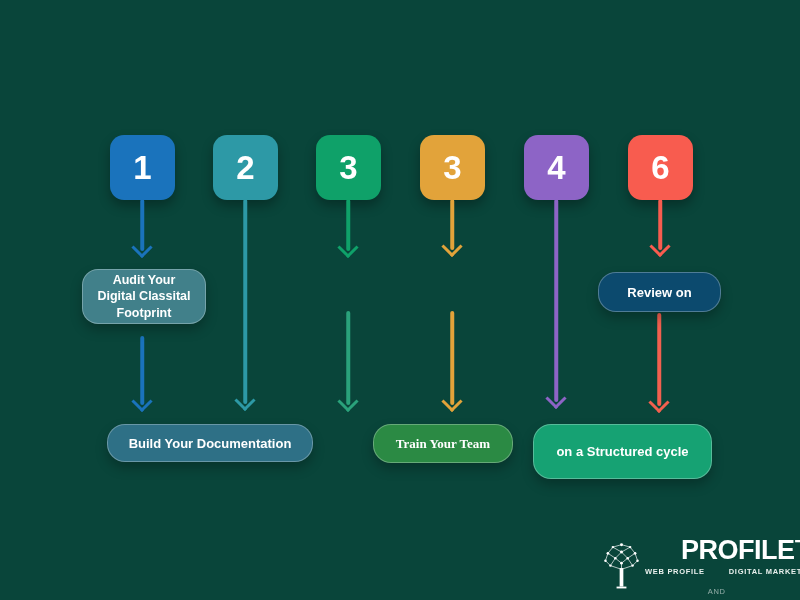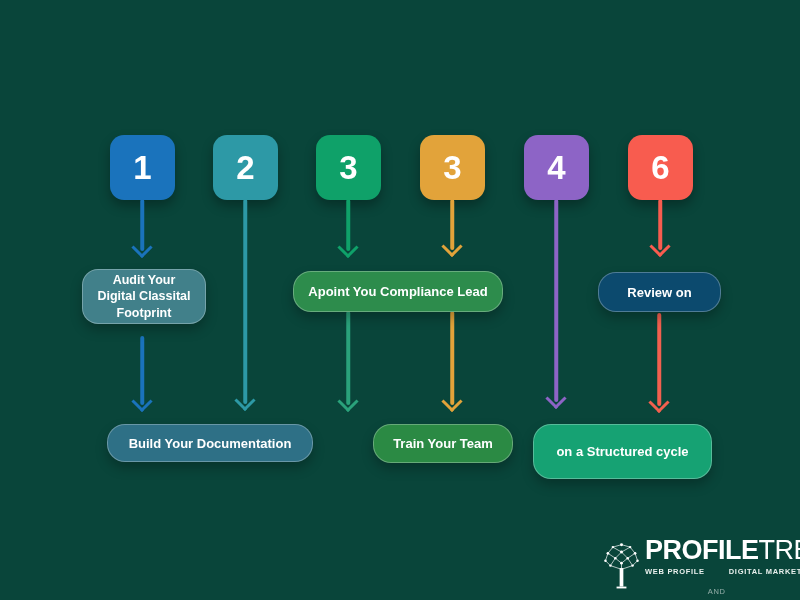--- a/index.html
+++ b/index.html
@@ -38,21 +38,21 @@
     border:1.5px solid rgba(255,255,255,.28); border-radius:18px;
     box-shadow:0 6px 12px rgba(0,0,0,.25);
     padding:2px 8px;
   }
   .label.multiline { white-space:pre-line; font-size:12.5px; line-height:1.32; border-radius:16px; }
 
   
   .logo { position:absolute; left:603px; top:537px; display:flex; align-items:center; gap:5px; }
   .logo-text { display:flex; flex-direction:column; }
   .wordmark { color:#ffffff; font-size:27px; line-height:1; letter-spacing:-0.5px; white-space:nowrap; }
-  .wordmark .heavy { font-weight:700; }
+  .wordmark .heavy { font-weight:700;margin-left:36px; }
   .wordmark .light { font-weight:400; }
   .tagline {
     display:flex; gap:3px; margin-top:3px;
     font-size:7.5px; font-weight:700; letter-spacing:.7px;
     color:#e9f0ed; white-space:nowrap;
   }
   .tagline .and { font-weight:400; color:rgba(255,255,255,.55);margin-top:20px; }
 </style>
 </head>
 <body>
@@ -74,25 +74,24 @@
   <div class="arrow" style="left: 660px; top: 199px; height: 59px; color: rgb(248, 92, 79);"></div>
 
   <div class="arrow" style="left: 142px; top: 336px; height: 77px; color: rgb(26, 115, 188);"></div>
   <div class="arrow" style="left: 348px; top: 311px; height: 102px; color: rgb(42, 162, 123);"></div>
   <div class="arrow" style="left: 452px; top: 311px; height: 102px; color: rgb(226, 163, 58);"></div>
   <div class="arrow" style="left: 659px; top: 313px; height: 101px; color: rgb(243, 96, 79);"></div>
 
   <div class="label multiline" style="left: 82px; top: 269px; width: 124px; height: 55px; background-color: rgb(65, 128, 138);">Audit Your
 Digital Classital
 Footprint</div>
-  <div class="label" style="left: 293px; top: 271px; width: 210px; height: 41px; background-color: rgb(45, 140, 76);">Apoint You Compliance Lead</div>
   <div class="label" style="left: 598px; top: 272px; width: 123px; height: 40px; background-color: #0c4a6e;">Review on</div>
 
   <div class="label" style="left: 107px; top: 424px; width: 206px; height: 38px; background-color: rgb(46, 112, 134); text-align: right;">Build Your Documentation</div>
-  <div class="label" style="left: 373px; top: 424px; width: 140px; height: 39px; background-color: rgb(43, 138, 68);">Train Your Team</div>
+  <div class="label" style="left: 373px; top: 424px; width: 140px; height: 39px; background-color: rgb(43, 138, 68); font-family: Liberation Serif, serif;">Train Your Team</div>
   <div class="label" style="left: 533px; top: 424px; width: 179px; height: 55px; background-color: rgb(22, 162, 115);">on a Structured cycle</div>
 
   <div class="logo">
     <span>
       <svg width="37" height="52" viewBox="0 0 60 78" fill="none">
         <g stroke="#ffffff" stroke-width="1.1">
           <path d="M30 6 16 10M30 6 44 10M16 10 8 20M16 10 30 18M44 10 30 18M44 10 52 20M8 20 4 32M8 20 20 28M30 18 20 28M30 18 40 28M52 20 40 28M52 20 56 32M4 32 12 40M20 28 12 40M20 28 30 36M40 28 30 36M40 28 48 40M56 32 48 40M12 40 30 46M30 36 30 46M48 40 30 46"></path>
         </g>
         <g fill="#ffffff">
           <circle cx="30" cy="6" r="2.4"></circle>

